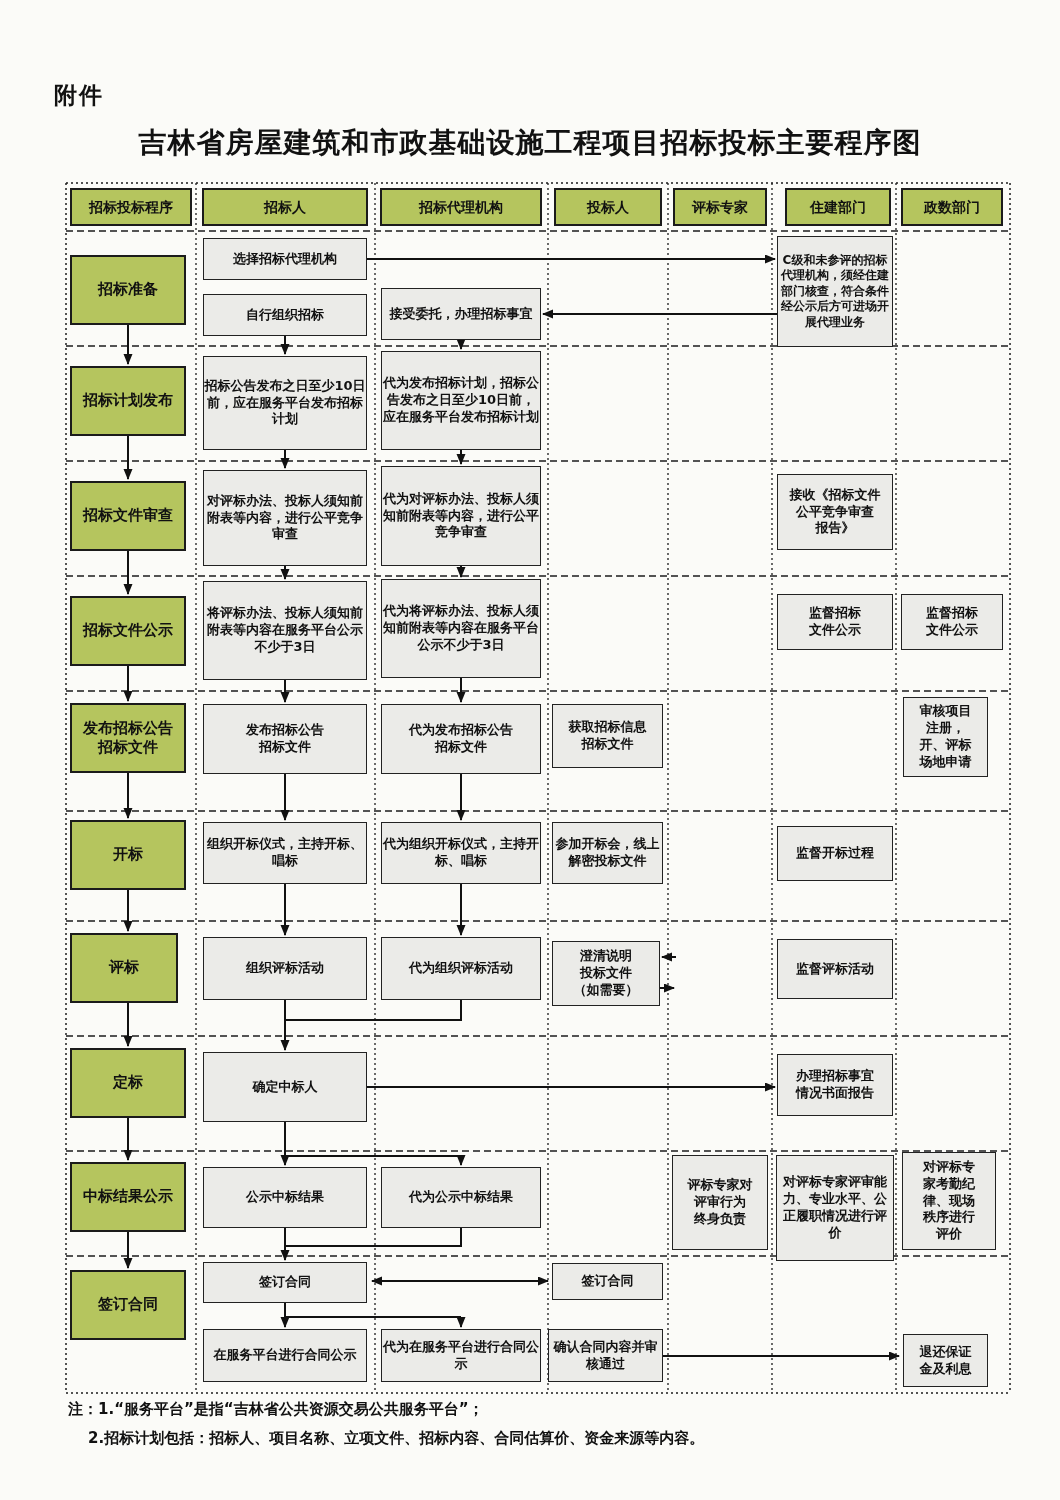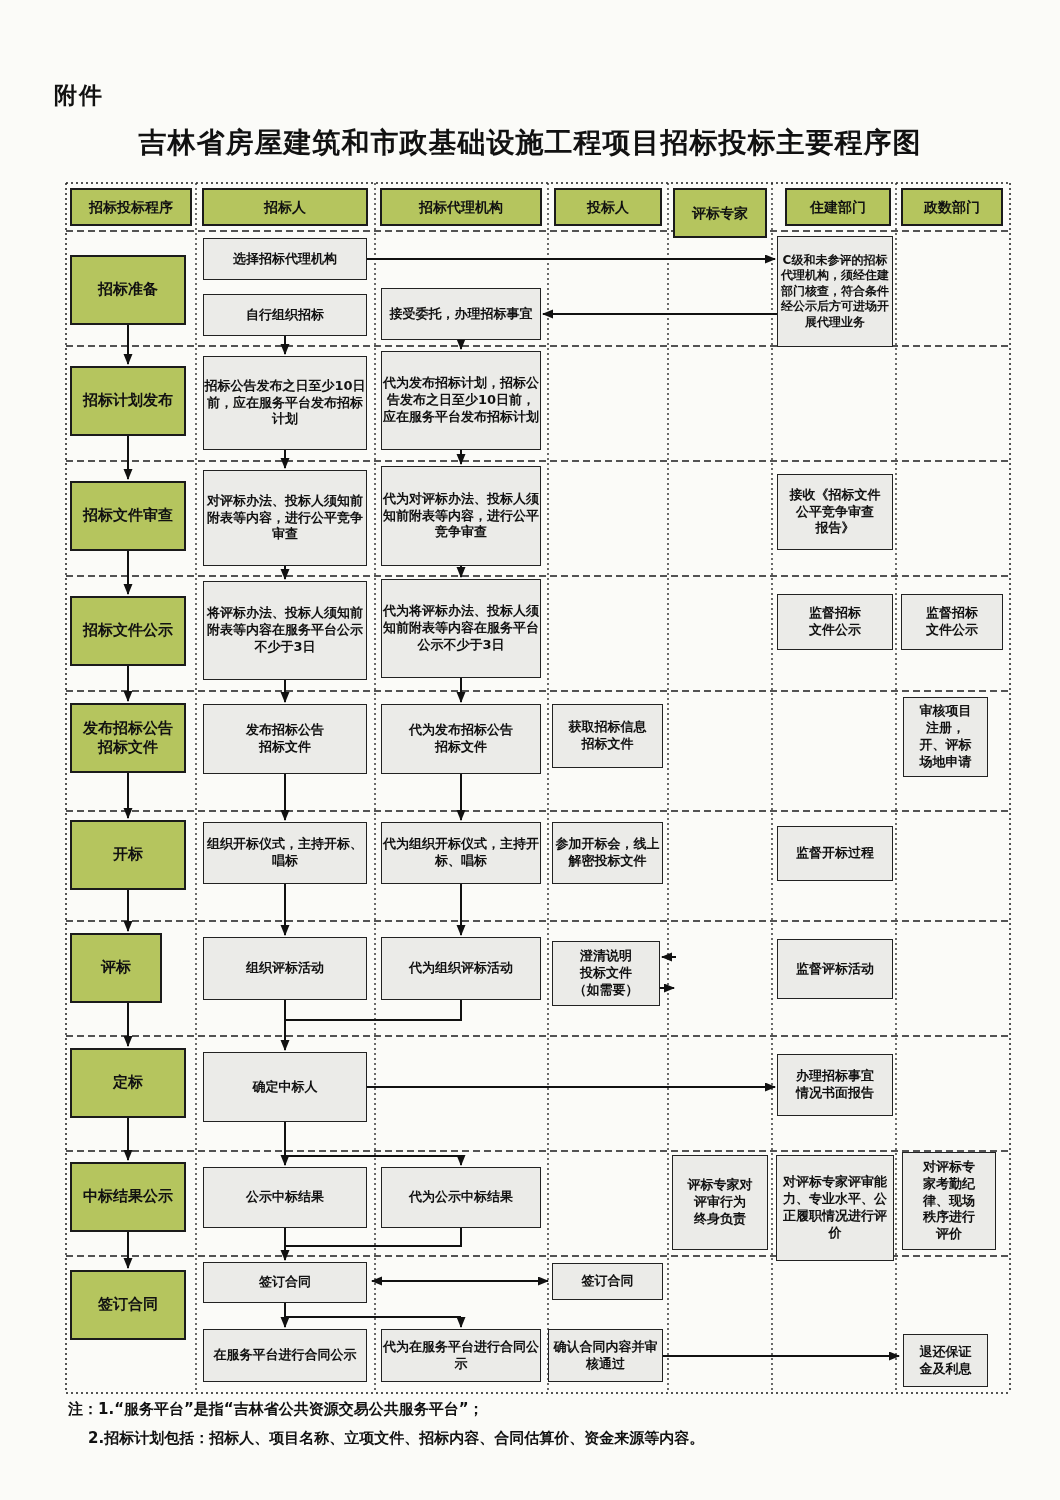--- a/index.html
+++ b/index.html
@@ -122,32 +122,32 @@
     <line class="arr" x1="285" y1="1317" x2="285" y2="1327" marker-end="url(#ah)"></line>
     <line class="arr" x1="461" y1="1317" x2="461" y2="1327" marker-end="url(#ah)"></line>
 
     <line class="arr" x1="663" y1="1356" x2="899" y2="1356" marker-end="url(#ah)"></line>
   </svg>
 
   <div class="box green hdr" style="left:70px;top:188px;width:122px;height:38px">招标投标程序</div>
   <div class="box green hdr" style="left:202px;top:188px;width:166px;height:38px">招标人</div>
   <div class="box green hdr" style="left:380px;top:188px;width:162px;height:38px">招标代理机构</div>
   <div class="box green hdr" style="left:554px;top:188px;width:108px;height:38px">投标人</div>
-  <div class="box green hdr" style="left:673px;top:188px;width:94px;height:50px">评标专家</div>
+  <div class="box green hdr" style="left:673px;top:188px;width:94px;height:38px">评标专家</div>
   <div class="box green hdr" style="left:785px;top:188px;width:106px;height:38px">住建部门</div>
   <div class="box green hdr" style="left:901px;top:188px;width:102px;height:38px">政数部门</div>
 
   <div class="box green" style="left:70px;top:255px;width:116px;height:70px">招标准备</div>
   <div class="box green" style="left:70px;top:366px;width:116px;height:70px">招标计划发布</div>
   <div class="box green" style="left:70px;top:481px;width:116px;height:70px">招标文件审查</div>
   <div class="box green" style="left:70px;top:596px;width:116px;height:70px">招标文件公示</div>
   <div class="box green" style="left:70px;top:703px;width:116px;height:70px">发布招标公告
 招标文件</div>
   <div class="box green" style="left:70px;top:820px;width:116px;height:70px">开标</div>
-  <div class="box green" style="left:70px;top:933px;width:92px;height:70px">评标</div>
+  <div class="box green" style="left:70px;top:933px;width:108px;height:70px">评标</div>
   <div class="box green" style="left:70px;top:1048px;width:116px;height:70px">定标</div>
   <div class="box green" style="left:70px;top:1162px;width:116px;height:70px">中标结果公示</div>
   <div class="box green" style="left:70px;top:1270px;width:116px;height:70px">签订合同</div>
 
   <div class="box" style="left:203px;top:238px;width:164px;height:42px">选择招标代理机构</div>
   <div class="box" style="left:203px;top:294px;width:164px;height:42px">自行组织招标</div>
   <div class="box" style="left:381px;top:288px;width:160px;height:52px">接受委托，办理招标事宜</div>
   <div class="box" style="left:777px;top:236px;width:116px;height:111px;font-size:12px">C级和未参评的招标代理机构，须经住建部门核查，符合条件经公示后方可进场开展代理业务</div>
 
   <div class="box" style="left:203px;top:356px;width:164px;height:94px">招标公告发布之日至少10日前，应在服务平台发布招标计划</div>

